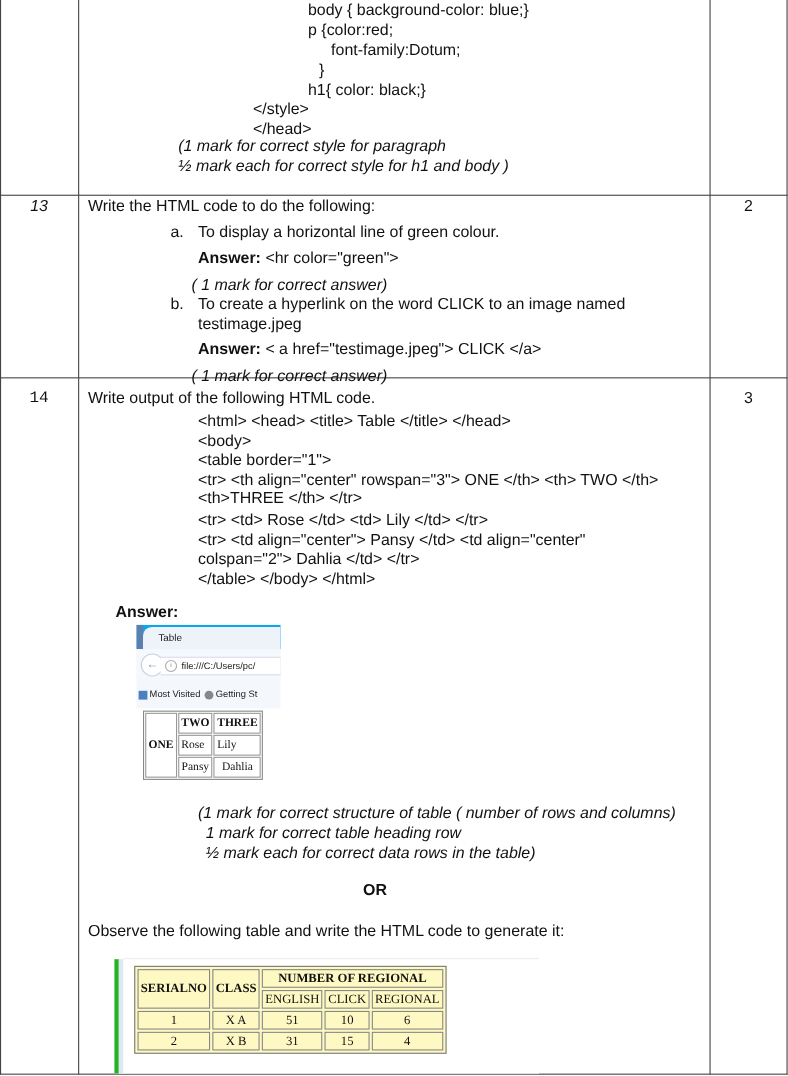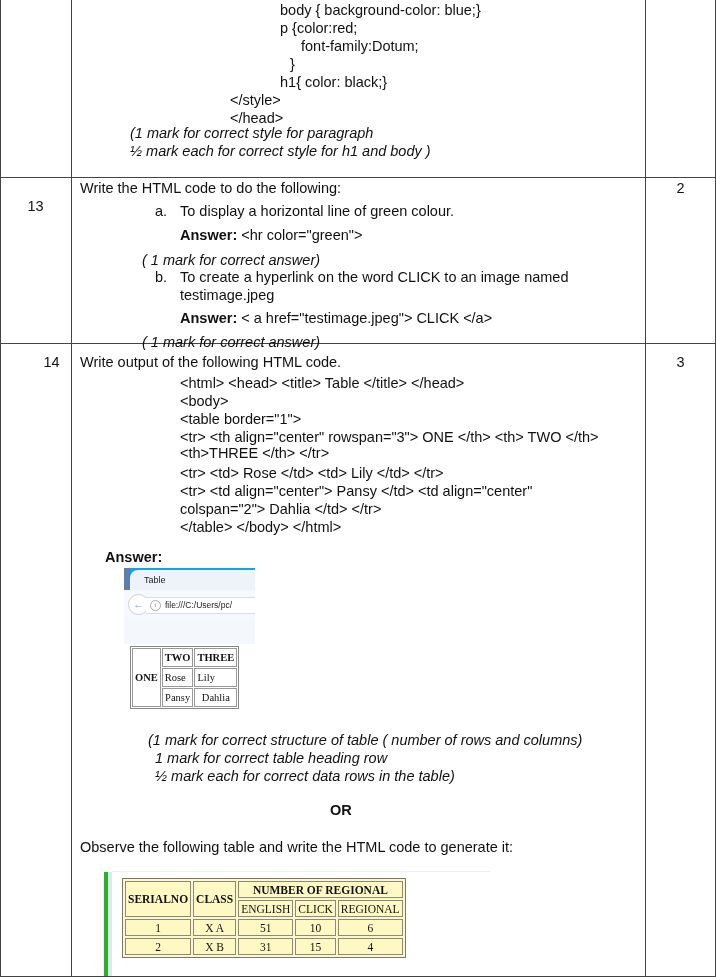--- a/index.html
+++ b/index.html
@@ -4,21 +4,21 @@
 <style>
   html, body { margin: 0; padding: 0; background: #ffffff; }
   body {
     width: 716px; height: 978px; overflow: hidden; position: relative;
     font-family: "Liberation Sans", sans-serif; font-size: 14.5px; color: #111;
   }
   .sheet { position: absolute; left: 0; top: 0; width: 716px; height: 978px; }
   .vline { position: absolute; top: 0; width: 1px; height: 977px; background: #444; }
   .hline { position: absolute; left: 0; height: 1px; width: 716px; background: #444; }
   .abs { position: absolute; white-space: nowrap; line-height: 18px; }
-  .ital { font-style: italic; }
+  .ital { font-style: italic; margin-left: 32px; }
   .bold { font-weight: bold; }
   .num { position: absolute; width: 71px; text-align: center; line-height: 18px; }
   .mark { position: absolute; left: 646px; width: 69px; text-align: center; line-height: 18px; }
 
   
   .browser { position: absolute; left: 124px; top: 568px; width: 131px; height: 76px; background: #f4f7fb; overflow: hidden; }
   .b-tabbar { position: absolute; left: 0; top: 0; width: 131px; height: 22px; background: #0ea5e9; padding-left: 28px; }
   .b-tab { position: absolute; left: 6px; top: 2px; width: 125px; height: 20px; background: #eef3fa; border-top-left-radius: 8px; }
   .b-tab-accent { position: absolute; left: 0; top: 0; width: 6px; height: 22px; background: #5c7fae; }
   .b-tabtitle { position: absolute; left: 14px; top: 5px; font-size: 9px; color: #222; }
@@ -62,21 +62,21 @@
     <div class="abs" style="left:301px; top:37px;">font-family:Dotum;</div>
     <div class="abs" style="left:290px; top:55px;">}</div>
     <div class="abs" style="left:280px; top:73px;">h1{ color: black;}</div>
     <div class="abs" style="left:230px; top:91px;">&lt;/style&gt;</div>
     <div class="abs" style="left:230px; top:109px;">&lt;/head&gt;</div>
     <div class="abs ital" style="left:130px; top:124px;">(1 mark for correct style for paragraph</div>
     <div class="abs ital" style="left:130px; top:142px;">½ mark each for correct style for h1 and body )</div>
   </div>
 
   <div>
-    <div class="num" style="left:0; top:197px;">13</div>
+    <div class="num" style="left:0; top:179px;font-style:italic;">13</div>
     <div class="mark" style="top:179px;">2</div>
     <div class="abs" style="left:80px; top:179px;">Write the HTML code to do the following:</div>
 
     <div class="abs" style="left:155px; top:202px;">a.</div>
     <div class="abs" style="left:180px; top:202px;">To display a horizontal line of green colour.</div>
     <div class="abs" style="left:180px; top:226px;">
       <span class="bold">Answer:</span>
       <span>&lt;hr color="green"&gt;</span>
     </div>
     <div class="abs ital" style="left:142px; top:251px;">( 1 mark for correct answer)</div>
@@ -85,21 +85,21 @@
     <div class="abs" style="left:180px; top:268px;">To create a hyperlink on the word CLICK to an image named</div>
     <div class="abs" style="left:180px; top:286px;">testimage.jpeg</div>
     <div class="abs" style="left:180px; top:309px;">
       <span class="bold">Answer:</span>
       <span>&lt; a href="testimage.jpeg"&gt; CLICK &lt;/a&gt;</span>
     </div>
     <div class="abs ital" style="left:142px; top:333px;">( 1 mark for correct answer)</div>
   </div>
 
   <div>
-    <div class="num" style="left:16px; top:353px;">14</div>
+    <div class="num" style="left:0; top:353px;font-family:Liberation Mono, monospace;">14</div>
     <div class="mark" style="top:353px;">3</div>
     <div class="abs" style="left:80px; top:353px;">Write output of the following HTML code.</div>
 
     <div class="abs" style="left:180px; top:374px;text-align:center;">&lt;html&gt; &lt;head&gt; &lt;title&gt; Table &lt;/title&gt; &lt;/head&gt;</div>
     <div class="abs" style="left:180px; top:392px;">&lt;body&gt;</div>
     <div class="abs" style="left:180px; top:410px;">&lt;table border="1"&gt;</div>
     <div class="abs" style="left:180px; top:428px;">&lt;tr&gt; &lt;th align="center" rowspan="3"&gt; ONE &lt;/th&gt; &lt;th&gt; TWO &lt;/th&gt;</div>
     <div class="abs" style="left:180px; top:444px;">&lt;th&gt;THREE &lt;/th&gt; &lt;/tr&gt;</div>
     <div class="abs" style="left:180px; top:464px;">&lt;tr&gt; &lt;td&gt; Rose &lt;/td&gt; &lt;td&gt; Lily &lt;/td&gt; &lt;/tr&gt;</div>
     <div class="abs" style="left:180px; top:482px;">&lt;tr&gt; &lt;td align="center"&gt; Pansy &lt;/td&gt; &lt;td align="center"</div>
@@ -113,20 +113,23 @@
         <div class="b-tab-accent"></div>
         <div class="b-tab">
           <span class="b-tabtitle">Table</span>
         </div>
       </div>
       <div class="b-urlbar">
         <div class="b-back">←</div>
         <div class="b-url">
           <span class="b-info">i</span><span>file:///C:/Users/pc/</span>
         </div>
+      </div>
+      <div class="b-bookmarks">
+        <span class="b-bm-icon"></span><span>Most Visited</span><span class="b-bm-icon2"></span><span>Getting St</span>
       </div>
     </div>
 
     <table class="out-table">
       <tbody>
           <tr>
         <th rowspan="3">ONE</th>
         <th>TWO</th>
         <th>THREE</th>
       </tr>

